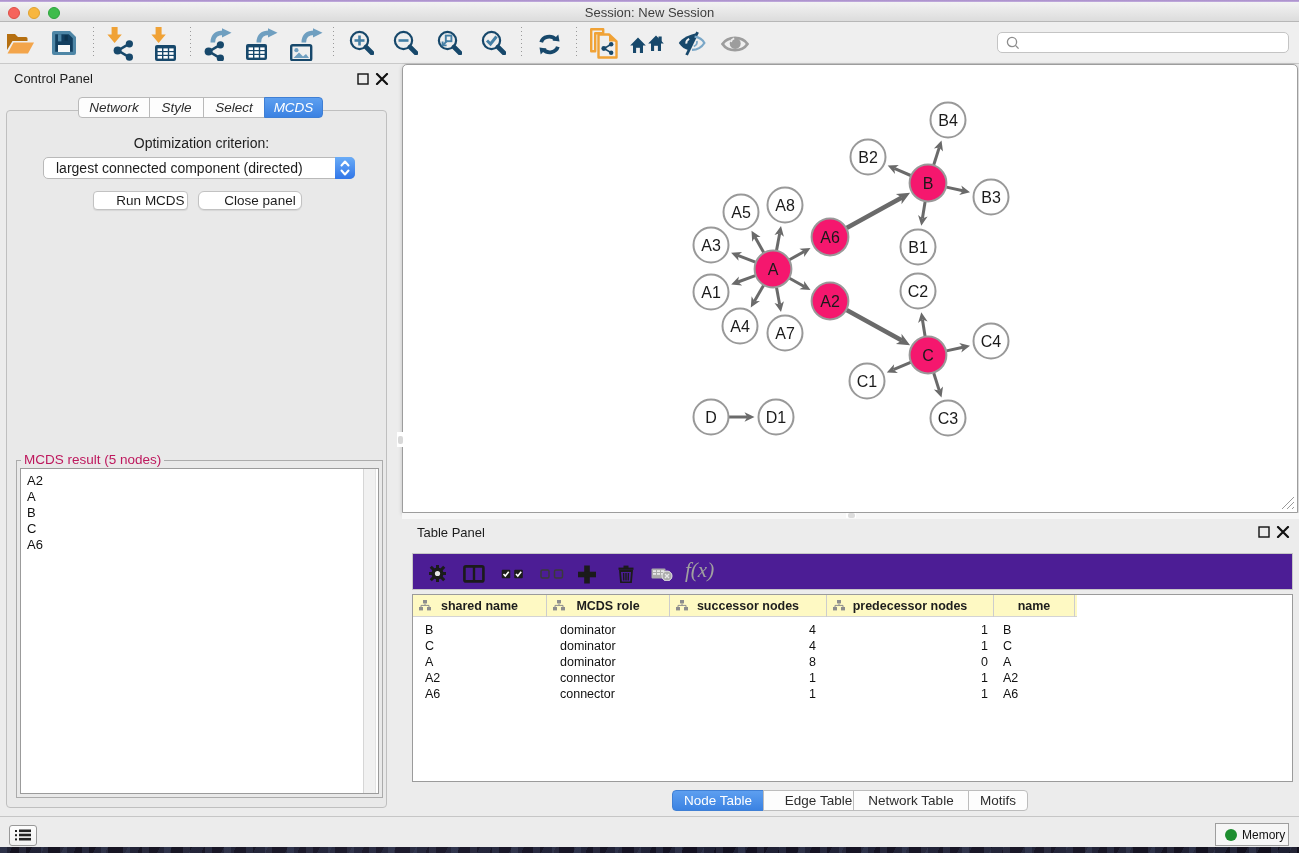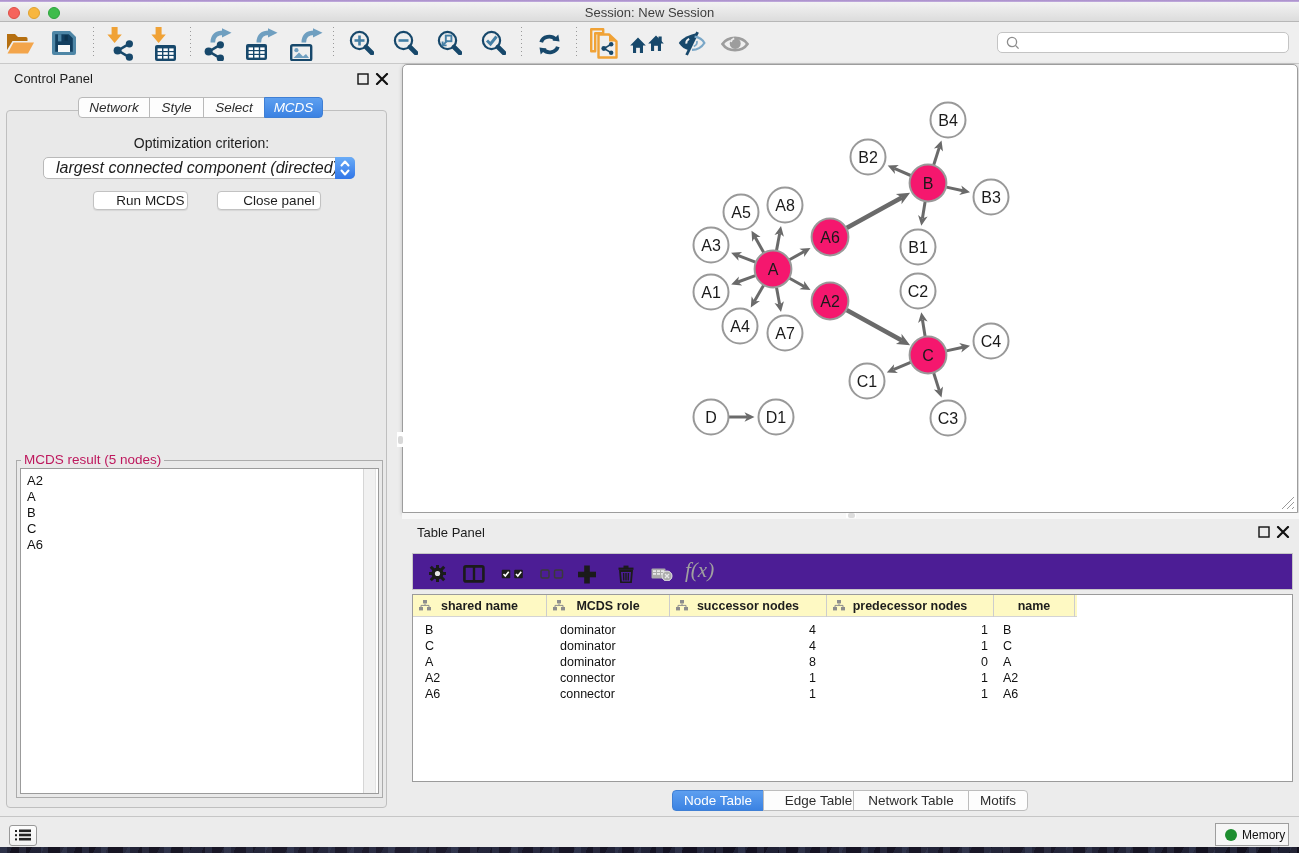--- a/index.html
+++ b/index.html
@@ -18,21 +18,21 @@
 
 #toolbar { left:0; top:22px; width:1299px; height:42px; background:#efefef; border-bottom:1px solid #c9c9c9; }
 .sep { position:absolute; top:5px; height:32px; width:1px; background-image:repeating-linear-gradient(180deg,#9a9a9a 0 1px,transparent 1px 4px); }
 #searchBox { position:absolute; left:997px; top:10px; width:292px; height:21px; background:#fff; border:1px solid #c4c4c4; border-radius:5px; }
 
 #cpTitle { left:14px; top:71px; font-size:13px; color:#1c1c1c; }
 #cpContent { left:6px; top:110px; width:381px; height:698px; background:#e9e9e9; border:1px solid #bfbfbf; border-radius:4px; }
 .tab { position:absolute; top:97px; height:21px; background:#fdfdfd; border:1px solid #b9b9b9; font-size:13.5px; color:#2d2d2d; text-align:center; line-height:19px; z-index:5;font-style:italic; }
 .tabsel { background:linear-gradient(180deg,#5d9ff0,#3b82e2); color:#fff; border-color:#3f7fd4; }
 #optLabel { left:5px; top:135px; width:393px; text-align:center; font-size:14px; color:#1d1d1d; }
-#dropdown { left:43px; top:157px; width:312px; height:22px; background:#fff; border:1px solid #b9b9b9; border-radius:5px; font-size:16px; color:#1d1d1d; line-height:20px; padding-left:12px;font-style:italic; }
+#dropdown { left:43px; top:157px; width:312px; height:22px; background:#fff; border:1px solid #b9b9b9; border-radius:5px; font-size:14px; color:#1d1d1d; line-height:20px; padding-left:12px; }
 #spinBtn { position:absolute; right:-1px; top:-1px; width:20px; height:22px; border-radius:0 5px 5px 0; background:linear-gradient(180deg,#6aacf7,#3176e8); }
 .btn { position:absolute; top:191px; height:19px; background:#fff; border:1px solid #c2c2c2; border-radius:4px; font-size:13.5px; color:#1d1d1d; text-align:center; line-height:17px; box-shadow:0 1px 1px rgba(0,0,0,0.08);padding-left:20px; }
 #fieldset { left:16px; top:460px; width:367px; height:338px; border:1px solid #ababab; }
 #fsLegend { left:21px; top:452px; background:#e9e9e9; padding:0 3px; font-size:13.5px; color:#be185d; }
 #mcdsList { left:20px; top:468px; width:359px; height:326px; background:#fff; border:1px solid #9b9b9b; font-size:13px; color:#111; line-height:16px; padding:4px 0 0 6px; }
 #mcdsScroll { left:363px; top:469px; width:13px; height:324px; background:#f1f1f1; border-left:1px solid #d6d6d6; border-right:1px solid #e4e4e4; }
 
 #netWin { left:402px; top:64px; width:896px; height:449px; background:#fff; border:1px solid #9d9d9d; border-radius:5px 5px 0 0; box-shadow:0 1px 4px rgba(0,0,0,0.18); }
 #netTitle { position:absolute; left:0; top:0; width:100%; height:21px; background:linear-gradient(180deg,#f2f2f2,#d2d2d2); border-bottom:1px solid #aeaeae; border-radius:5px 5px 0 0; }
 #netTitle .t { position:absolute; left:0; right:0; top:4px; text-align:center; font-size:13px; color:#2c2c2c; }
@@ -248,21 +248,21 @@
 <div class="tab" style="left:203px;width:62px;">Select</div>
 <div class="tab tabsel" style="left:264px;width:59px;border-radius:0 4px 4px 0;">MCDS</div>
 <div class="abs" id="optLabel">Optimization criterion:</div>
 <div class="abs" id="dropdown">largest connected component (directed)
   <div id="spinBtn"><svg width="20" height="22" viewBox="0 0 20 22">
         <path d="M6.5 8.5 L10 4.5 L13.5 8.5" fill="none" stroke="#fff" stroke-width="2" stroke-linecap="round" stroke-linejoin="round"></path>
         <path d="M6.5 13.5 L10 17.5 L13.5 13.5" fill="none" stroke="#fff" stroke-width="2" stroke-linecap="round" stroke-linejoin="round"></path>
       </svg></div>
 </div>
 <div class="btn" style="left:93px;width:95px;">Run MCDS</div>
-<div class="btn" style="left:217px;width:104px;">Close panel</div>
+<div class="btn" style="left:198px;width:104px;border-radius:6px;">Close panel</div>
 <div class="abs" id="fieldset"></div>
 <div class="abs" id="fsLegend">MCDS result (5 nodes)</div>
 <div class="abs" id="mcdsList">A2<br>A<br>B<br>C<br>A6</div>
 <div class="abs" id="mcdsScroll"></div>
 
 <div class="abs" id="netWin">
   <div id="graphBox">
       <svg width="894" height="425" viewBox="0 0 894 425" style="position:absolute;left:0;top:0">
         <line x1="359.7" y1="165.5" x2="351.0" y2="150.0" stroke="#6a6a6a" stroke-width="3"></line>
         <polygon points="347.5,143.7 356.6,150.1 351.0,150.0 348.2,154.8" fill="#6a6a6a"></polygon>

